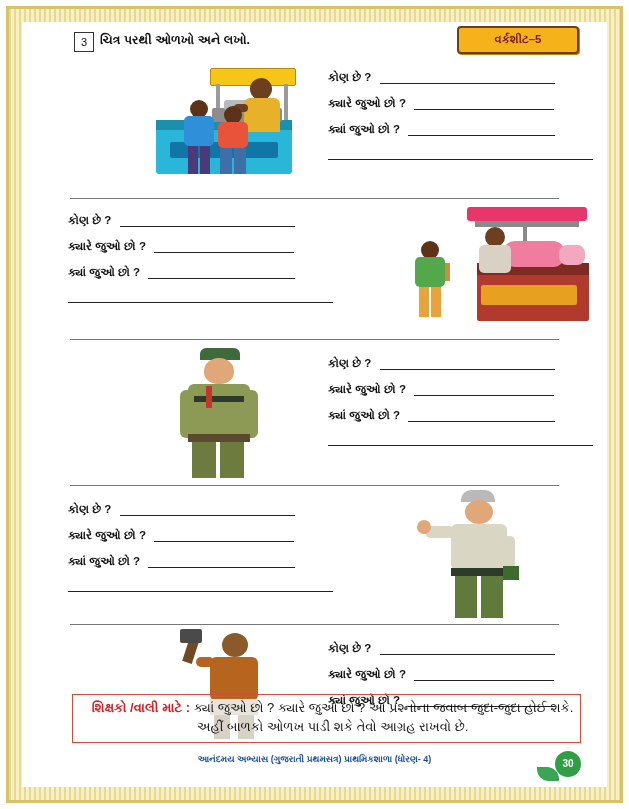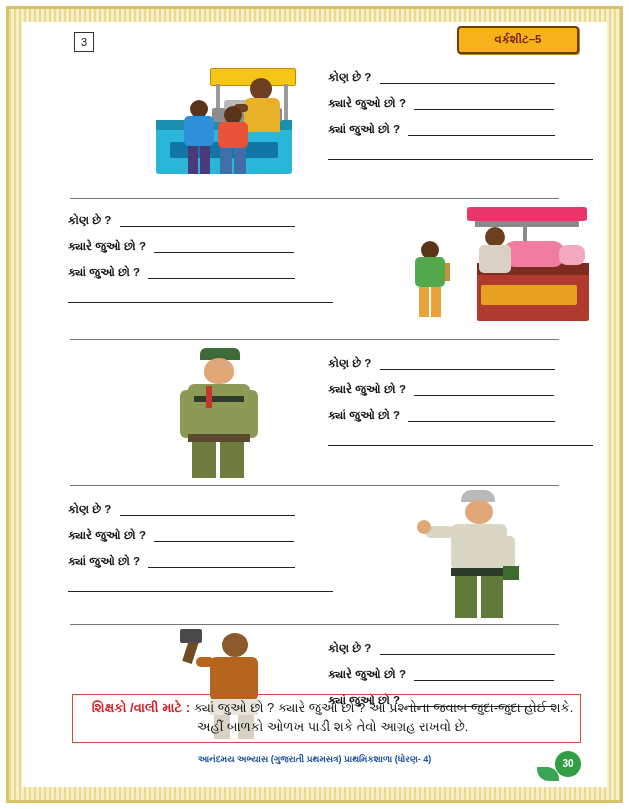--- a/index.html
+++ b/index.html
@@ -127,20 +127,21 @@
 </head>
 <body>
 
 <div class="page-border"></div>
 <div class="page-inner"></div>
 
 <div class="content">
 
   <div class="header-row">
     <div class="q-num">3</div>
+    <div class="q-text">ચિત્ર પરથી ઓળખો અને લખો.</div>
     <div class="badge">વર્કશીટ–5</div>
   </div>
 
   <div class="item" style="height:138px;">
 
     <div class="art" style="left:52px;top:4px;width:240px;height:120px;">
 
       <div style="position:absolute;left:72px;top:62px;width:136px;height:48px;background:#29b6d8;border-radius:3px;"></div>
       <div style="position:absolute;left:72px;top:56px;width:136px;height:10px;background:#1a8fae;"></div>
       <div style="position:absolute;left:86px;top:78px;width:108px;height:16px;background:#1275a8;border-radius:2px;"></div>

